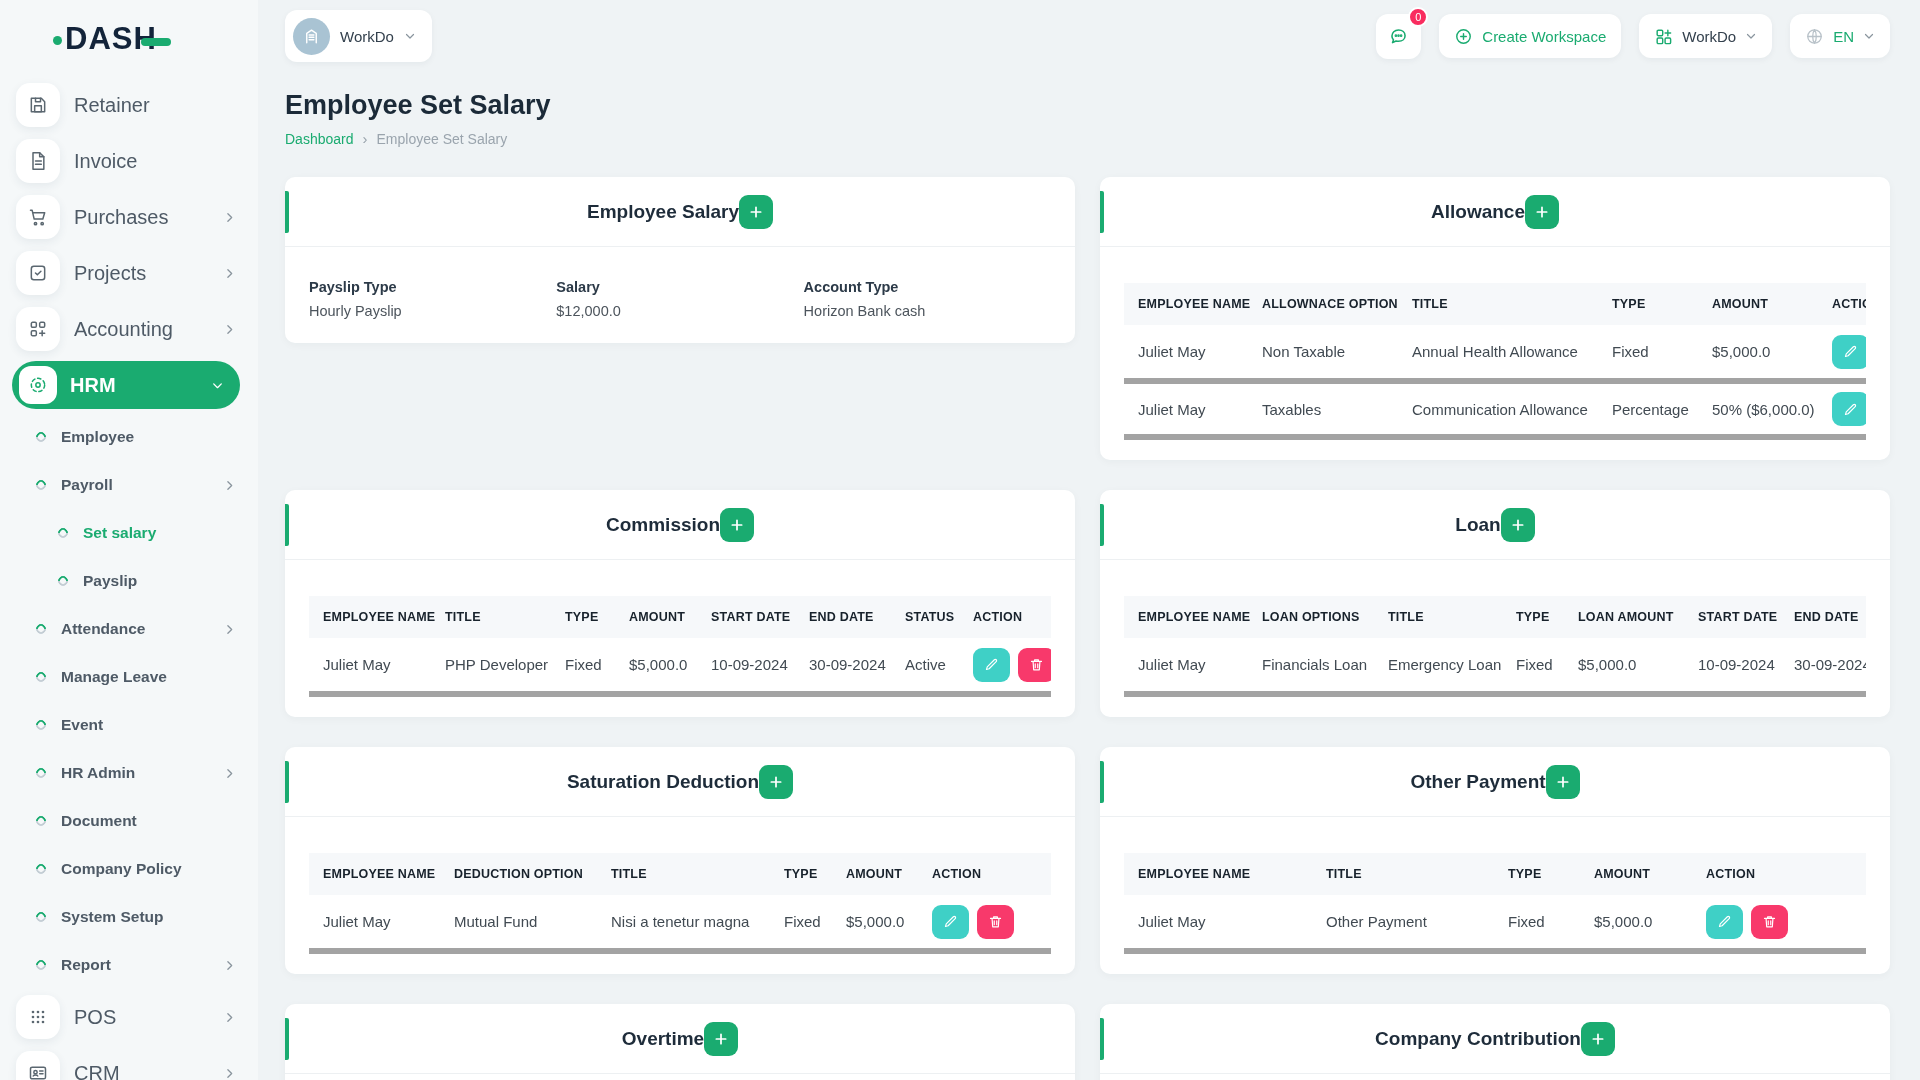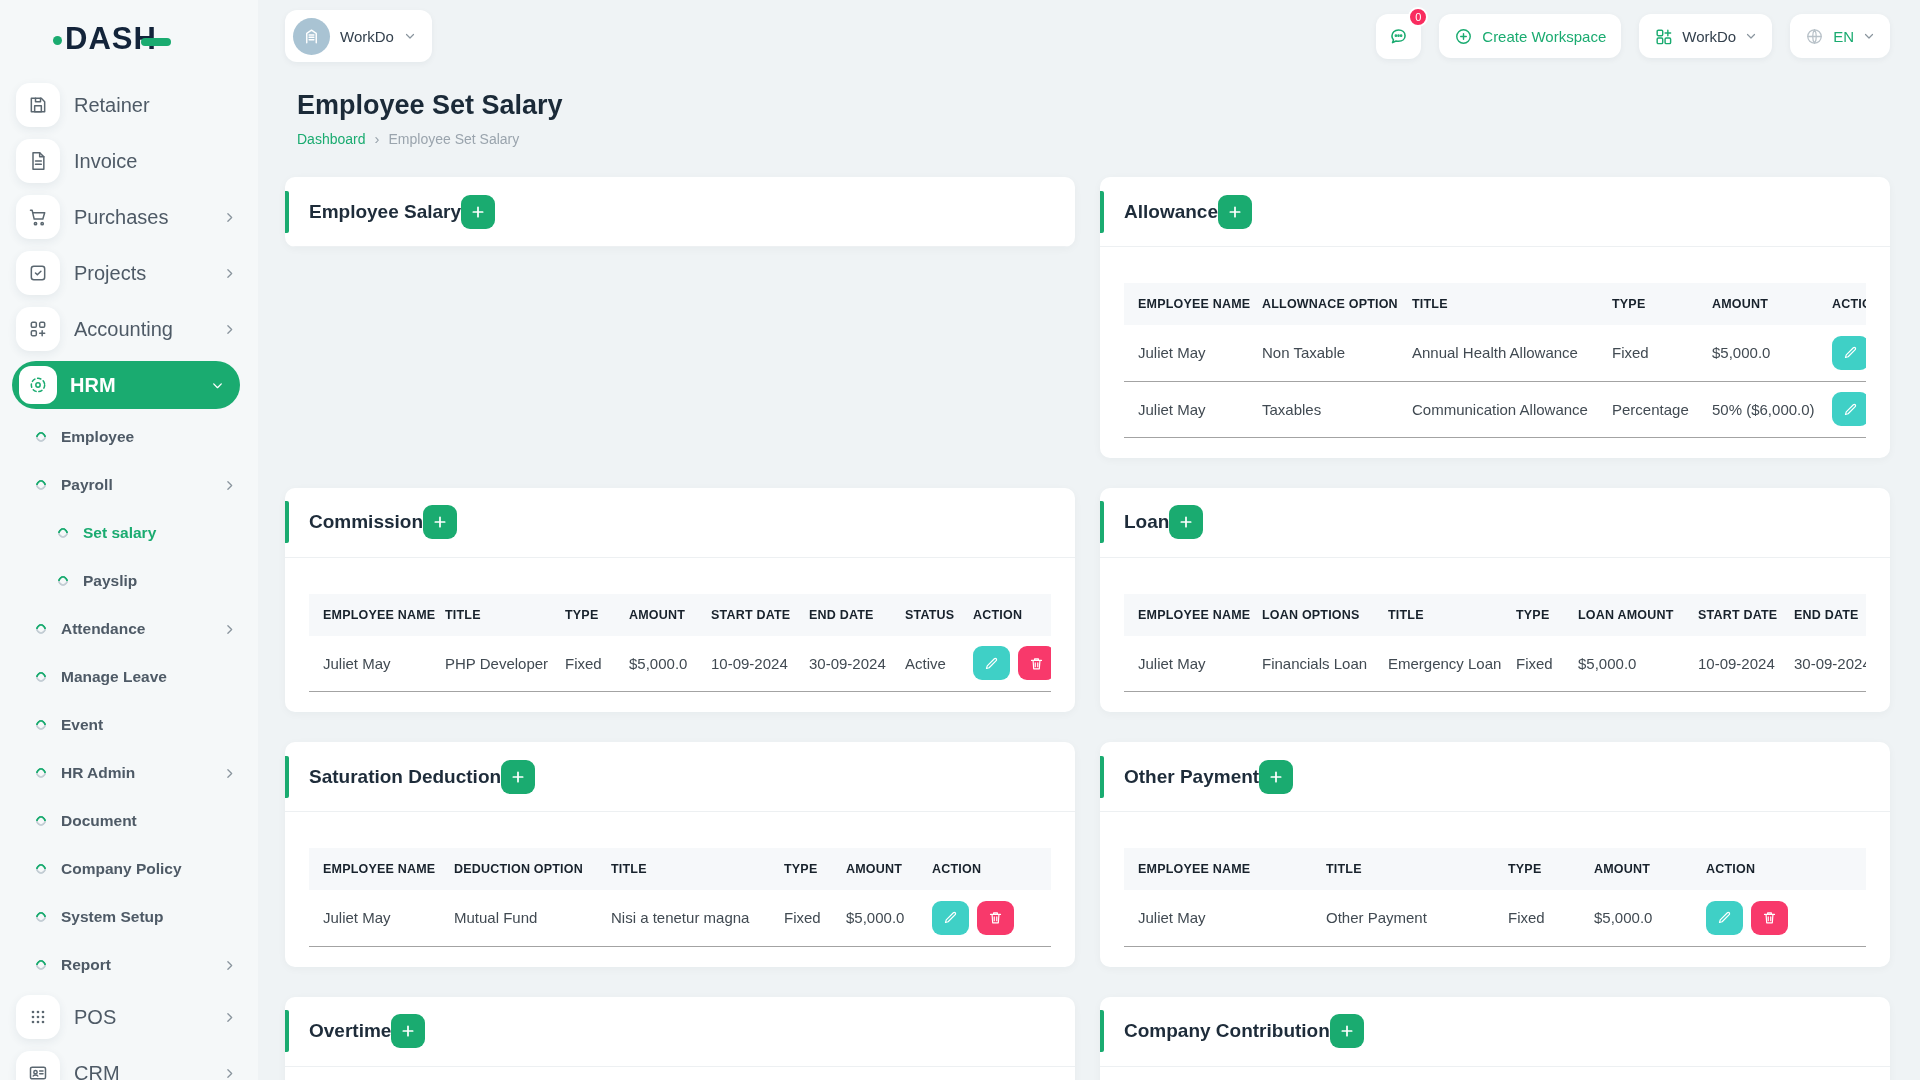--- a/index.html
+++ b/index.html
@@ -53,47 +53,47 @@
   .icon-btn{position:relative;width:45px;height:45px;justify-content:center;padding:0;}
   .icon-btn svg{width:21px;height:21px;color:var(--green);}
   .badge{position:absolute;top:-7px;right:-7px;min-width:20px;height:20px;border-radius:50%;background:var(--badge);border:2px solid #fff;color:#fff;font-size:11px;display:flex;align-items:center;justify-content:center;}
   .green-text{color:var(--green);}
   .pill .lead-icon{display:flex;color:var(--green);}
   .pill .lead-icon svg{width:19px;height:19px;}
   .pill .globe{color:#b9c2c9;}
   .pill .c-down{display:flex;color:#8a959e;}
   .pill .c-down svg{width:12px;height:12px;}
 
-  .page-head{margin-top:28px;margin-left:12px;}
+  .page-head{margin-top:28px;}
   .page-title{font-size:27px;font-weight:700;color:#1b2a38;}
   .breadcrumb{display:flex;align-items:center;gap:9px;margin-top:9px;font-size:14px;}
   .breadcrumb .home{color:var(--green);text-decoration:none;cursor:pointer;}
   .breadcrumb .sep{color:#98a2ab;font-size:15px;}
   .breadcrumb .cur{color:#9aa4ad;}
 
   .cards-grid{margin-top:30px;display:grid;grid-template-columns:1fr 1fr;gap:30px 25px;align-items:start;}
   .card{background:var(--card);border-radius:10px;box-shadow:0 2px 8px rgba(20,40,60,.04);overflow:hidden;}
-  .card-header{position:relative;height:70px;display:flex;align-items:center;justify-content:flex-start;padding:0 24px;border-bottom:1px solid var(--divider);}
+  .card-header{position:relative;height:70px;display:flex;align-items:center;justify-content:center;padding:0 24px;border-bottom:1px solid var(--divider);}
   .card-header::before{content:"";position:absolute;left:0;top:50%;transform:translateY(-50%);width:4px;height:42px;background:var(--green);border-radius:0 2px 2px 0;}
   .card-title{font-size:19px;font-weight:700;color:#1e2c3a;}
   .add-btn{width:34px;height:34px;border:none;border-radius:9px;background:var(--green);color:#fff;display:flex;align-items:center;justify-content:center;cursor:pointer;}
   .add-btn svg{width:16px;height:16px;}
   .card-body{padding:36px 24px 20px;}
   .fields-row{display:flex;padding:32px 24px 24px;}
   .field{width:33.33%;}
   .field .f-label{font-size:14.5px;font-weight:700;color:#2c3a48;}
   .field .f-value{font-size:14.5px;color:#4c545c;margin-top:8px;}
 
   .table-wrap{overflow:hidden;}
   table{border-collapse:collapse;table-layout:fixed;}
   th,td{text-align:left;padding:0 10px;white-space:nowrap;overflow:visible;}
   th:first-child,td:first-child{padding-left:14px;}
   thead tr{background:var(--thead-bg);height:42px;}
   th{font-size:12.5px;font-weight:700;letter-spacing:.2px;color:#18222c;text-transform:uppercase;}
-  tbody tr{height:56px;border-bottom:1px solid #a3a3a3;}
+  tbody tr{height:56px;border-bottom:6px solid #a3a3a3;}
   td{font-size:15px;color:var(--mid);}
   td.actions{white-space:nowrap;}
   .act-btn{width:37px;height:34px;border:none;border-radius:9px;display:inline-flex;align-items:center;justify-content:center;color:#fff;cursor:pointer;margin-right:8px;vertical-align:middle;}
   .act-btn svg{width:15px;height:15px;}
   .act-btn.edit{background:var(--teal);}
   .act-btn.delete{background:var(--pink);}
 
   .t-allowance{width:790px;}
   .t-allowance th:nth-child(1){width:128px}.t-allowance th:nth-child(2){width:150px}.t-allowance th:nth-child(3){width:200px}.t-allowance th:nth-child(4){width:100px}.t-allowance th:nth-child(5){width:120px}.t-allowance th:nth-child(6){width:92px}
   .t-commission{width:742px;}
@@ -413,20 +413,34 @@
 
       <section class="card">
         <div class="card-header">
           <h2 class="card-title">Employee Salary</h2>
           <button class="add-btn">
               <svg viewBox="0 0 24 24" fill="none" stroke="currentColor" stroke-width="2.6" stroke-linecap="round">
                 <path d="M12 5v14M5 12h14"></path>
               </svg>
             </button>
         </div>
+        <div class="fields-row">
+          <div class="field">
+            <div class="f-label">Payslip Type</div>
+            <div class="f-value">Hourly Payslip</div>
+          </div>
+          <div class="field">
+            <div class="f-label">Salary</div>
+            <div class="f-value">$12,000.0</div>
+          </div>
+          <div class="field">
+            <div class="f-label">Account Type</div>
+            <div class="f-value">Horizon Bank cash</div>
+          </div>
+        </div>
       </section>
 
       <section class="card">
         <div class="card-header">
           <h2 class="card-title">Allowance</h2>
           <button class="add-btn">
               <svg viewBox="0 0 24 24" fill="none" stroke="currentColor" stroke-width="2.6" stroke-linecap="round">
                 <path d="M12 5v14M5 12h14"></path>
               </svg>
             </button>

